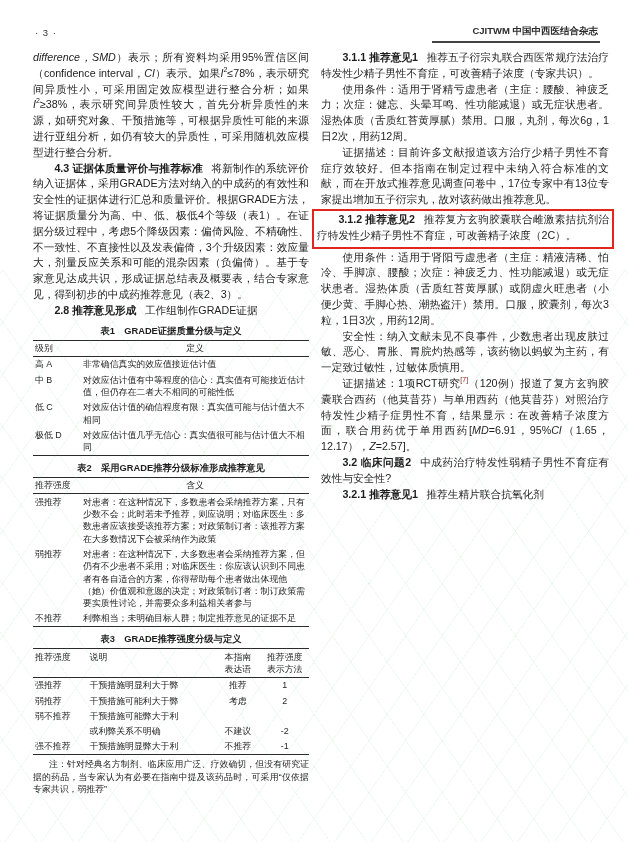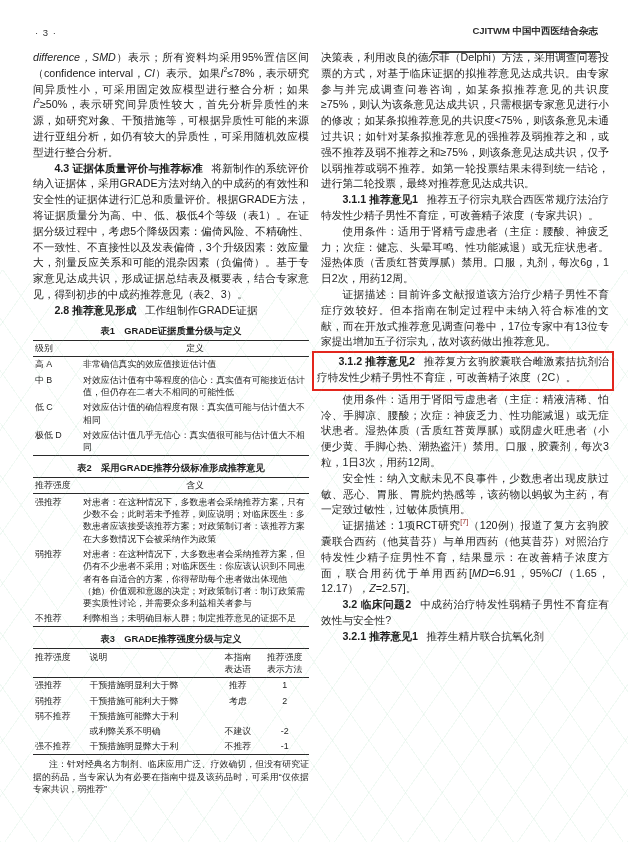--- a/index.html
+++ b/index.html
@@ -9,21 +9,21 @@
   }
   .page::after{
     content:"";position:absolute;left:0;right:0;top:270px;bottom:0;pointer-events:none;
     background:
       repeating-linear-gradient(55deg, rgba(120,200,150,0.10) 0 1px, transparent 1px 30px),
       repeating-linear-gradient(-55deg, rgba(120,200,150,0.10) 0 1px, transparent 1px 30px);
   }
   .header{position:absolute;top:24px;left:35px;width:565px;height:18px;font-size:9.5px;}
   .pagenum{position:absolute;left:0;top:3px;letter-spacing:1px;color:#333;}
   .journal{position:absolute;right:0;top:0;font-weight:bold;color:#2b2b2b;
-    border-bottom:2px solid #444;padding:1px 2px 13px 40px;}
+    border-bottom:2px solid #444;padding:1px 2px 3px 40px;}
   .col{position:absolute;top:50px;font-size:10.7px;line-height:15.8px;text-align:justify;}
   .col-left{left:33px;width:276px;}
   .col-right{left:321px;width:288px;}
   p{margin:0;text-indent:2em;}
   p.noindent{text-indent:0;}
   .sec{margin-right:0.8em;}
   sup{font-size:7px;line-height:0;}
   .ref{color:#8b1a12;font-size:7px;vertical-align:super;line-height:0;}
   .redbox{border:2px solid #e3261d;padding:1px 3px 3px 3px;margin:1px -5px 1px -9px;}
   .tcaption{font-weight:bold;text-align:center;font-size:9.3px;line-height:12px;margin:6px 0 3px 0;text-indent:0;}
@@ -43,21 +43,21 @@
 <body>
 
 <div class="page">
 
   <div class="header">
     <span class="pagenum">· 3 ·</span>
     <span class="journal">CJITWM 中国中西医结合杂志</span>
   </div>
 
   <div class="col col-left">
-    <p class="noindent"><i>difference，SMD</i><span>）表示；所有资料均采用95%置信区间（confidence interval，</span><i>CI</i><span>）表示。如果</span><i>I</i><sup>2</sup><span>≤78%，表示研究间异质性小，可采用固定效应模型进行整合分析；如果</span><i>I</i><sup>2</sup><span>≥50%，表示研究间异质性较大，首先分析异质性的来源，如研究对象、干预措施等，可根据异质性可能的来源进行亚组分析，如仍有较大的异质性，可采用随机效应模型进行整合分析。</span></p>
+    <p class="noindent"><i>difference，SMD</i><span>）表示；所有资料均采用95%置信区间（confidence interval，</span><i>CI</i><span>）表示。如果</span><i>I</i><sup>2</sup><span>≤78%，表示研究间异质性小，可采用固定效应模型进行整合分析；如果</span><i>I</i><sup>2</sup><span>≥38%，表示研究间异质性较大，首先分析异质性的来源，如研究对象、干预措施等，可根据异质性可能的来源进行亚组分析，如仍有较大的异质性，可采用随机效应模型进行整合分析。</span></p>
 
     <p><b class="sec">4.3 证据体质量评价与推荐标准</b><span>将新制作的系统评价纳入证据体，采用GRADE方法对纳入的中成药的有效性和安全性的证据体进行汇总和质量评价。根据GRADE方法，将证据质量分为高、中、低、极低4个等级（表1）。在证据分级过程中，考虑5个降级因素：偏倚风险、不精确性、不一致性、不直接性以及发表偏倚，3个升级因素：效应量大，剂量反应关系和可能的混杂因素（负偏倚）。基于专家意见达成共识，形成证据总结表及概要表，结合专家意见，得到初步的中成药推荐意见（表2、3）。</span></p>
 
     <p><b class="sec">2.8 推荐意见形成</b><span>工作组制作GRADE证据</span></p>
 
     <div class="tcaption">表1　GRADE证据质量分级与定义</div>
     <table class="tbl t12">
       <tbody>
           <tr class="thead">
         <td class="c1">级别</td>
@@ -148,21 +148,20 @@
             <td class="c2">干预措施明显弊大于利</td>
             <td class="c3">不推荐</td>
             <td class="c4">-1</td>
           </tr>
     </tbody>
       </table>
     <p class="note">注：针对经典名方制剂、临床应用广泛、疗效确切，但没有研究证据的药品，当专家认为有必要在指南中提及该药品时，可采用“仅依据专家共识，弱推荐”</p>
   </div>
 
   <div class="col col-right">
-    <p class="noindent">决策表，利用改良的德尔菲（Delphi）方法，采用调查问卷投票的方式，对基于临床证据的拟推荐意见达成共识。由专家参与并完成调查问卷咨询，如某条拟推荐意见的共识度≥75%，则认为该条意见达成共识，只需根据专家意见进行小的修改；如某条拟推荐意见的共识度&lt;75%，则该条意见未通过共识；如针对某条拟推荐意见的强推荐及弱推荐之和，或强不推荐及弱不推荐之和≥75%，则该条意见达成共识，仅予以弱推荐或弱不推荐。如第一轮投票结果未得到统一结论，进行第二轮投票，最终对推荐意见达成共识。</p>
 
 
 
     <p><b class="sec">3.1.1 推荐意见1</b><span>推荐五子衍宗丸联合西医常规疗法治疗特发性少精子男性不育症，可改善精子浓度（专家共识）。</span></p>
 
     <p>使用条件：适用于肾精亏虚患者（主症：腰酸、神疲乏力；次症：健忘、头晕耳鸣、性功能减退）或无症状患者。湿热体质（舌质红苔黄厚腻）禁用。口服，丸剂，每次6g，1日2次，用药12周。</p>
 
     <p>证据描述：目前许多文献报道该方治疗少精子男性不育症疗效较好。但本指南在制定过程中未纳入符合标准的文献，而在开放式推荐意见调查问卷中，17位专家中有13位专家提出增加五子衍宗丸，故对该药做出推荐意见。</p>
 
     <p class="redbox"><b class="sec">3.1.2 推荐意见2</b><span>推荐复方玄驹胶囊联合雌激素拮抗剂治疗特发性少精子男性不育症，可改善精子浓度（2C）。</span></p>

